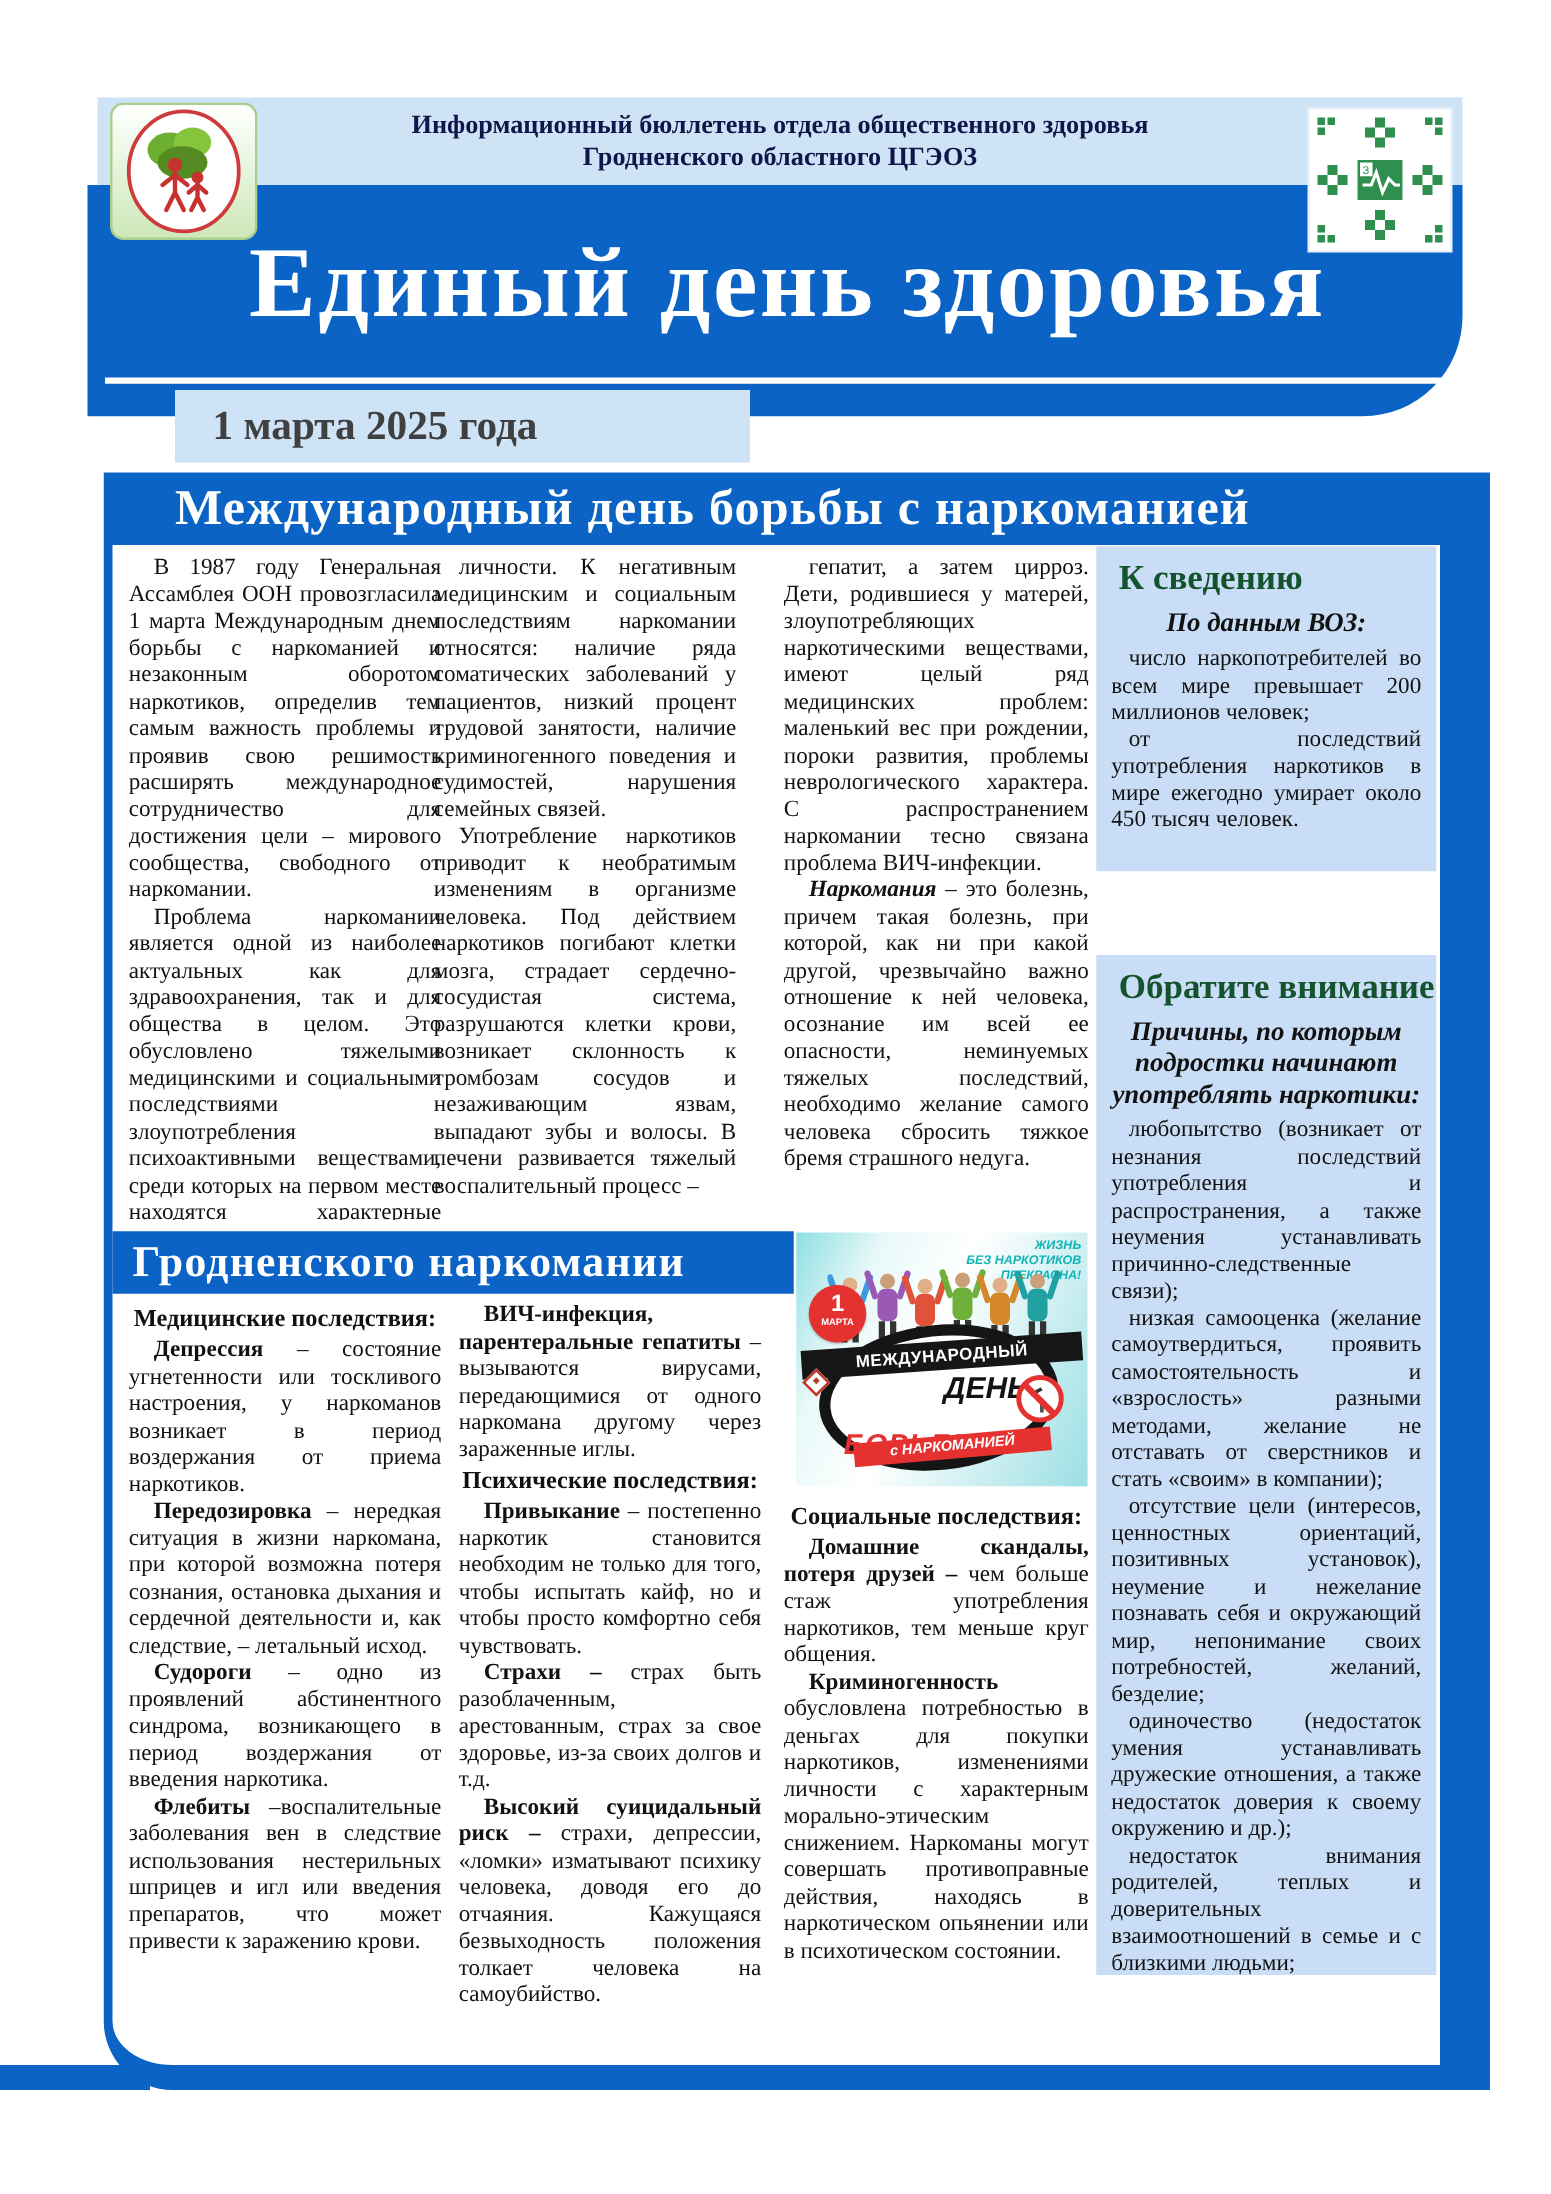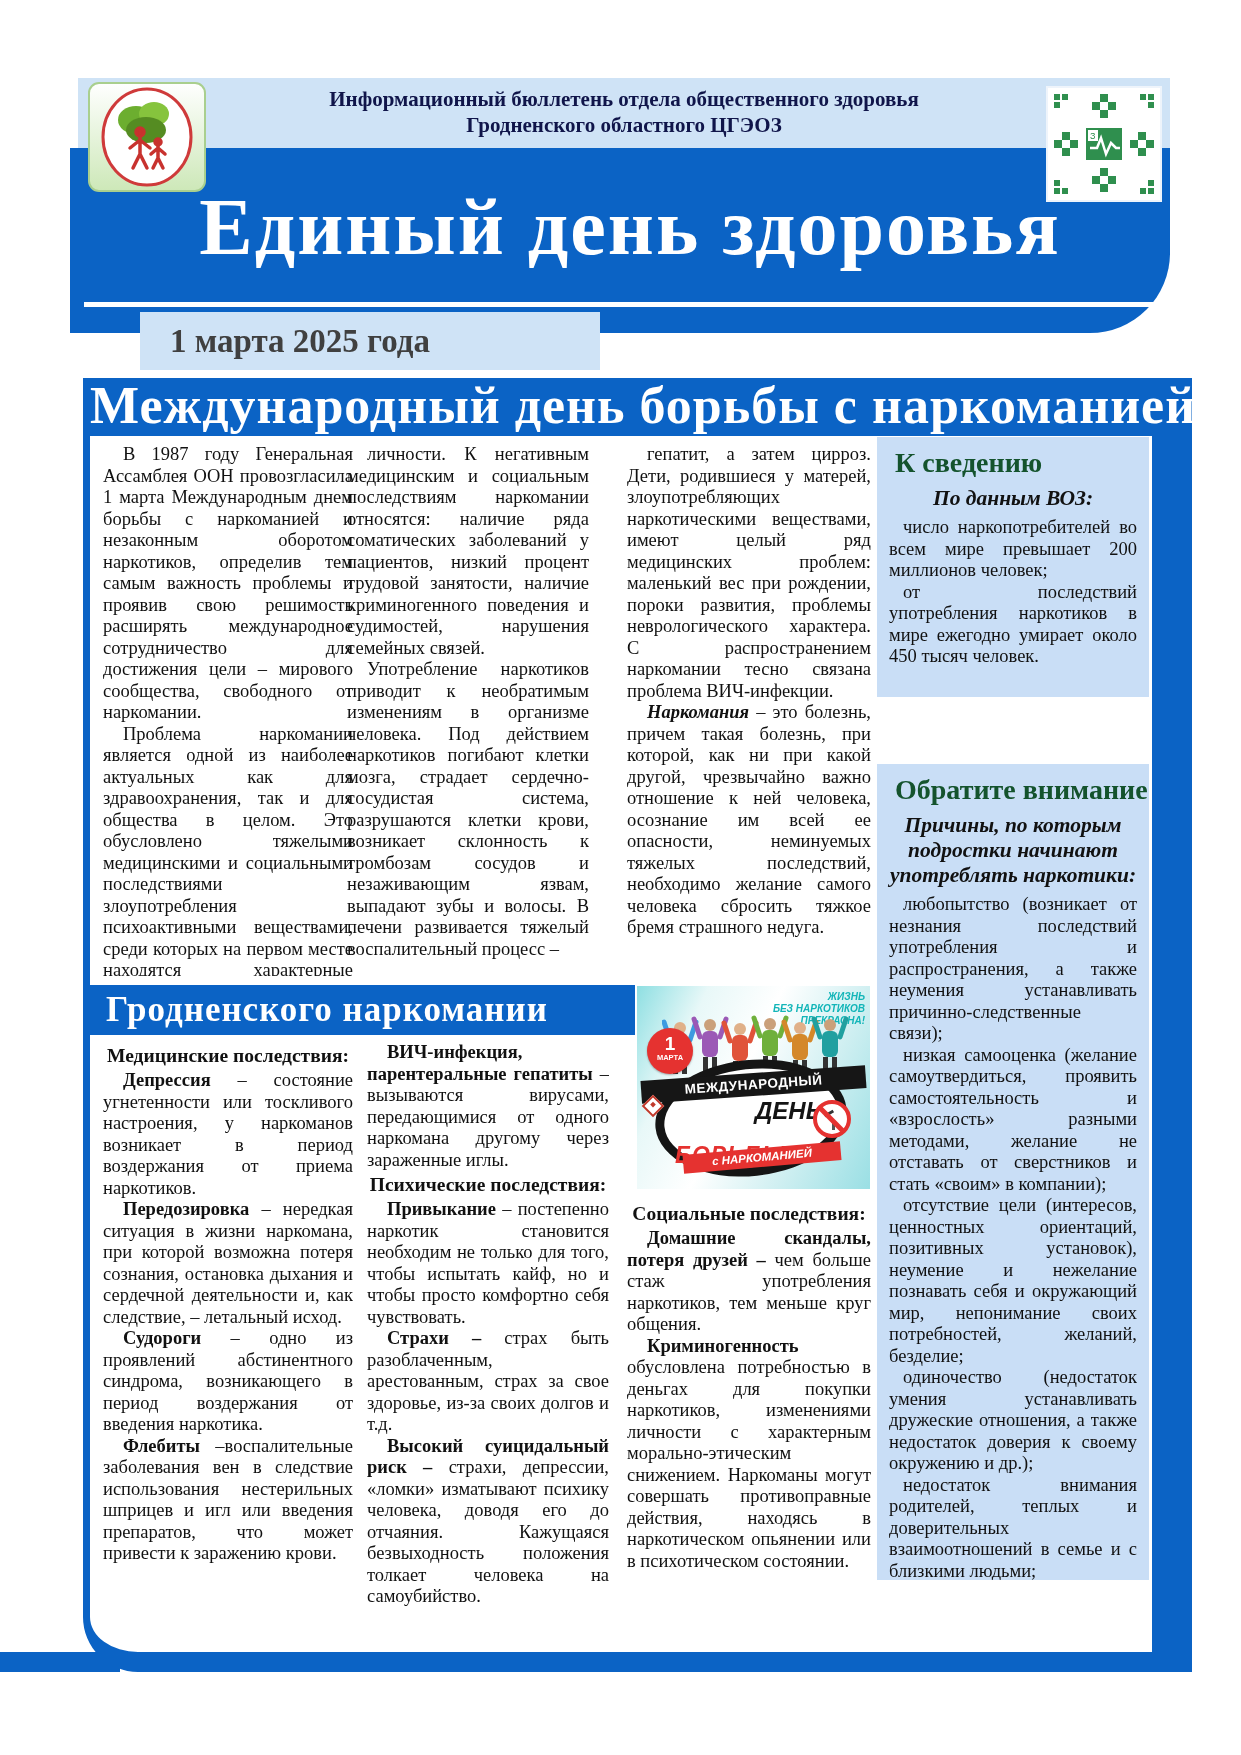--- a/index.html
+++ b/index.html
@@ -29,21 +29,21 @@
                    font-size:33px; color:#404040; }
 
   
   .content-frame { position:absolute; left:83px; top:378px; width:1109px; height:1294px;
                    box-sizing:border-box; background:#fff;
                    border-top:58px solid #0b63c5; border-left:7px solid #0b63c5;
                    border-right:40px solid #0b63c5; border-bottom:20px solid #0b63c5;
                    border-bottom-left-radius:55px; z-index:0; }
   .bottom-bar-ext { position:absolute; left:0; top:1652px; width:120px; height:20px; background:#0b63c5; z-index:0; }
   .title-band-text { position:absolute; left:90px; top:378px; width:960px; height:58px;
-                     color:#fff; font-weight:bold; font-size:52px; line-height:56px;
+                     color:#fff; font-weight:bold; font-size:40px; line-height:56px;
                      text-align:center; letter-spacing:1px; z-index:2; white-space:nowrap; }
 
   
   .col { position:absolute; overflow:hidden; font-size:18.5px; line-height:21.5px;
          text-align:justify; }
   .col p { margin:0; text-indent:20px; }
   .c1u { left:103px; top:444px; width:250px; height:532px; }
   .c2u { left:347px; top:444px; width:242px; height:532px; }
   .c3u { left:627px; top:444px; width:244px; height:532px; }
   .lead { font-weight:bold; }

